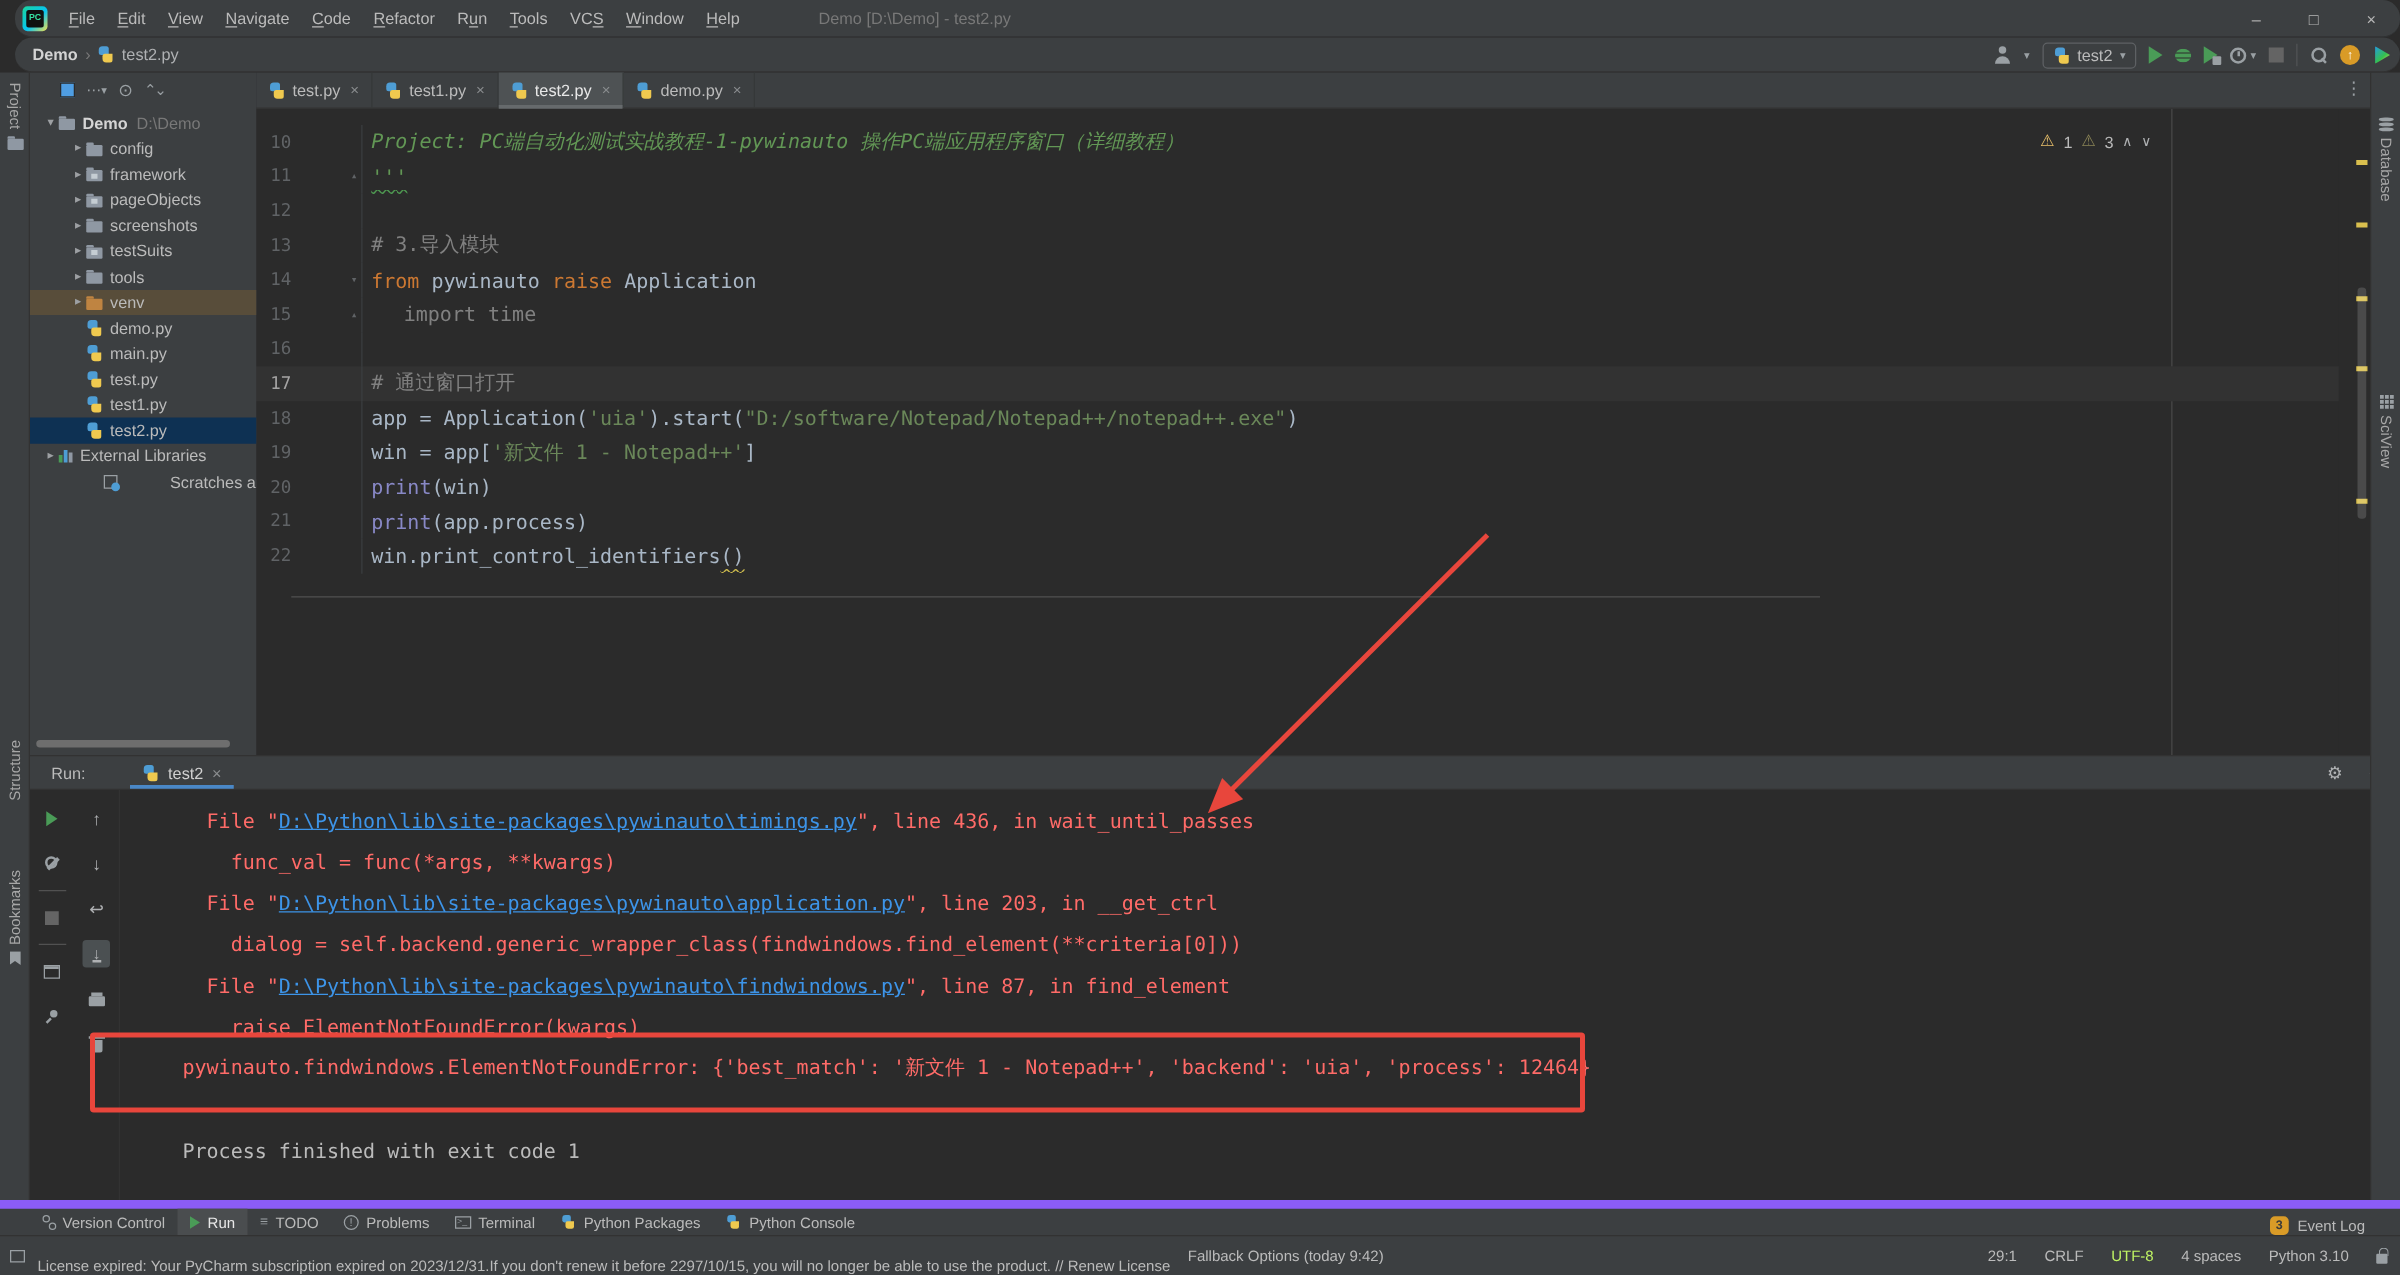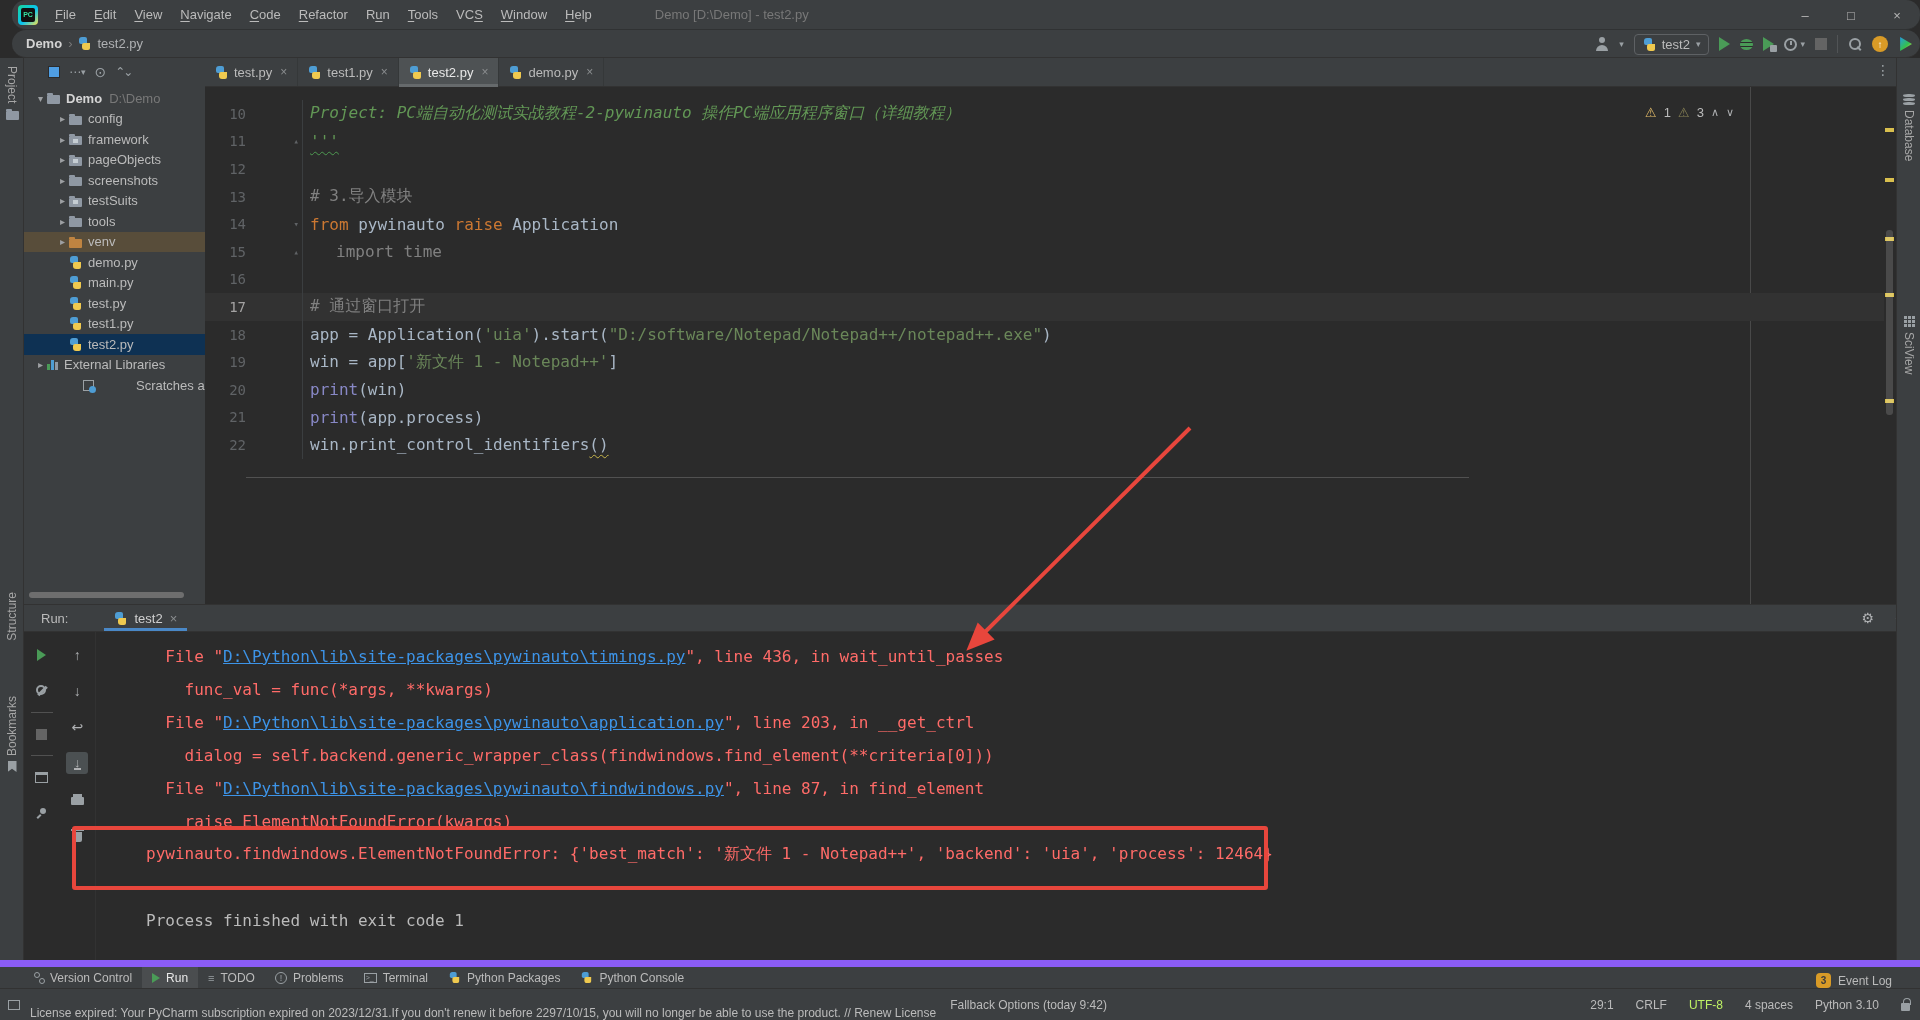--- a/index.html
+++ b/index.html
@@ -94,21 +94,21 @@
 
   
   #tabbar { position:absolute; left:205px; top:58px; right:24px; height:29px; background:#3c3f41; border-bottom:1px solid #323232; display:flex; z-index:4;}
   .etab { display:flex; align-items:center; gap:6px; padding:0 10px; font-size:13px; color:#bbb; border-right:1px solid #353839; position:relative;}
   .etab .close { color:#8a8d8f; font-size:12px; margin-left:2px;}
   .etab.active { background:#4e5254; color:#e8e8e8; }
   .etab.active::after{content:""; position:absolute; left:0; right:0; bottom:-1px; height:3px; background:#666a6c;}
   #tab-more { position:absolute; right:6px; top:4px; color:#9aa0a4; font-size:14px; letter-spacing:0;}
 
   
-  #editor { position:absolute; left:205px; top:87px; width:1679px; height:517px; background:#2b2b2b; z-index:2;}
+  #editor { position:absolute; left:192px; top:87px; width:1679px; height:517px; background:#2b2b2b; z-index:2;}
   #code-lines { position:absolute; left:0; top:13px; right:0; }
   .crow { display:flex; height:27.6px; align-items:center; font-family:"DejaVu Sans Mono",monospace; font-size:16px; }
   .crow .ln { width:41px; flex:0 0 41px; text-align:right; color:#606366; font-size:14px; font-family:"DejaVu Sans Mono",monospace;}
   .crow .ann { width:57px; flex:0 0 57px; text-align:right; color:#606366; font-size:9px; padding-right:3px; border-right:1px solid #3b3e40; align-self:stretch; display:flex; align-items:center; justify-content:flex-end;}
   .crow .code { padding-left:7px; white-space:pre; }
   .crow.cur { background:#323232; }
   .crow.cur .ln { color:#a4a3a3; }
   .c-doc { color:#629755; font-style:italic; }
   .c-com { color:#808080; }
   .c-kw  { color:#cc7832; }
@@ -426,21 +426,21 @@
       </div>
     <span id="tab-more">⋮</span>
   </div>
 
   <div id="editor">
     <div id="margin-guide"></div>
     <div id="code-lines">
         <div class="crow">
           <span class="ln">10</span>
           <span class="ann"></span>
-          <span class="code"><span class="c-doc">Project: PC端自动化测试实战教程-2-pywinauto 操作PC端应用程序窗口（详细教程）</span></span>
+          <span class="code"><span class="c-doc">Project: PC端自动化测试实战教程-1-pywinauto 操作PC端应用程序窗口（详细教程）</span></span>
         </div>
         <div class="crow">
           <span class="ln">11</span>
           <span class="ann">▴</span>
           <span class="code"><span class="c-doc wavy-g">'''</span></span>
         </div>
         <div class="crow">
           <span class="ln">12</span>
           <span class="ann"></span>
           <span class="code"></span>

